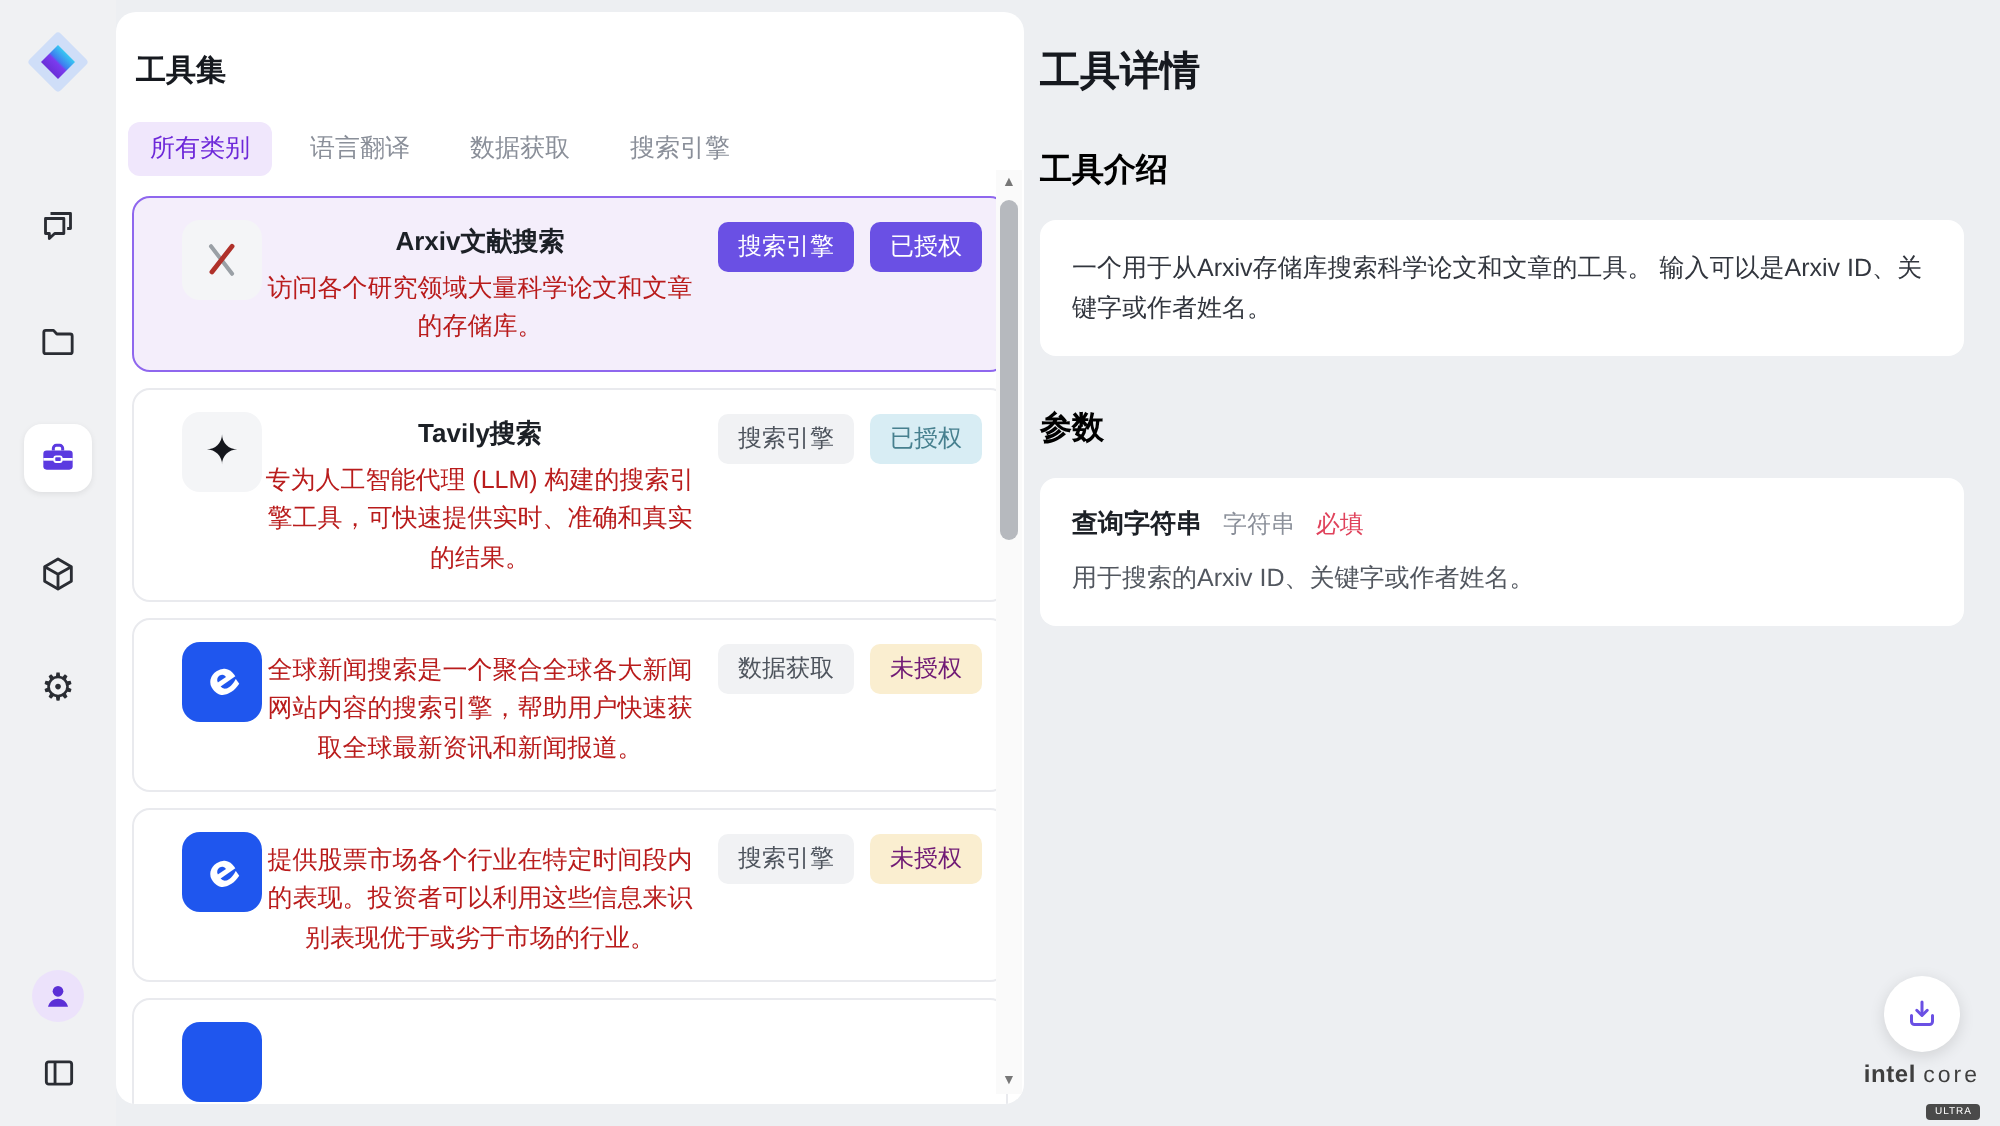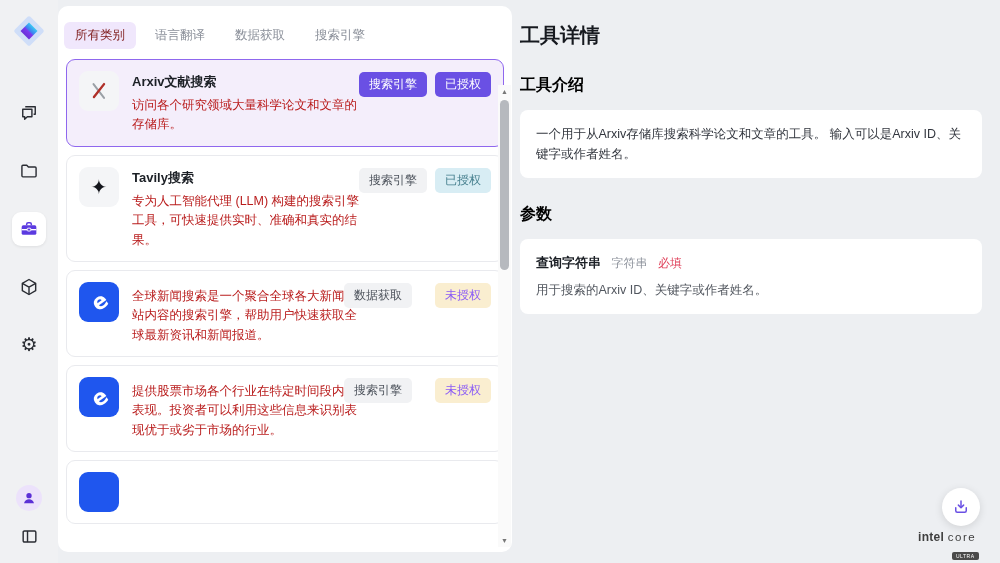--- a/index.html
+++ b/index.html
@@ -18,55 +18,55 @@
   .rail-btn.active { background:#ffffff; box-shadow:0 1px 3px rgba(0,0,0,.08); }
   .rail-btn svg { display:block; }
   .gear-glyph { font-size:19px; color:#2a2d33; line-height:1; }
   .rail-bottom { margin-top:auto; display:flex; flex-direction:column; align-items:center; gap:12px; padding-bottom:14px; }
   .avatar { width:26px; height:26px; border-radius:50%; background:#ece2fb; display:flex; align-items:center; justify-content:center; }
   
   .panel { position:absolute; left:58px; top:6px; width:454px; height:546px; background:#ffffff; border-radius:10px; overflow:hidden; }
   .panel-title { font-size:15px; font-weight:bold; color:#16191f; margin:20px 0 0 10px; }
   .tabs { display:flex; gap:8px; margin:16px 0 0 6px; align-items:center; }
   .tab { font-size:12.5px; color:#8a8f99; padding:5px 11px; border-radius:6px; cursor:pointer; white-space:nowrap; }
-  .tab.active { background:#f0e7fc; color:#7f1d1d;text-align:right; }
+  .tab.active { background:#f0e7fc; color:#6d28d9;text-align:right; }
   .cards { margin:10px 8px 0 8px; display:flex; flex-direction:column; gap:8px; }
-  .card { background:#fff; border:1px solid #e9eaee; border-radius:9px; padding:11px 12px; display:flex; gap:13px; position:relative; cursor:pointer; }
+  .card { background:#fff; border:1px solid #e9eaee; border-radius:9px; padding:11px 24px; display:flex; gap:0; position:relative; cursor:pointer;text-align:center; }
   .card.selected { background:#f4eefb; border:1.5px solid #8f67ee; }
   .tool-ic { flex:0 0 40px; width:40px; height:40px; border-radius:9px; background:#f4f5f7; display:flex; align-items:center; justify-content:center; }
   .tool-ic.blue { background:#1f56ee; }
   .tool-ic .e-glyph { color:#fff; font-size:22px; font-weight:bold; transform:rotate(-35deg); font-family:"DejaVu Sans",sans-serif; }
   .tool-ic .star-glyph { color:#14161c; font-size:20px; line-height:1; }
   .tool-main { flex:1; min-width:0; padding-right:130px; }
   .tool-name { font-size:13px; font-weight:bold; color:#1c2026; margin-top:2px; }
   .tool-desc { font-size:12.5px; color:#b91c1c; line-height:1.55; margin-top:5px; }
   .badges { position:absolute; right:12px; top:12px; display:flex; gap:8px; }
   .badge { font-size:12px; padding:4px 10px; border-radius:5px; white-space:nowrap; }
   .badge.purpleFill { background:#6a50e4; color:#ffffff; }
   .badge.gray { background:#f1f2f4; color:#4e545d; }
   .badge.cyan { background:#d8edf4; color:#47808f; }
-  .badge.yellow { background:#faeed0; color:#8b5cf6;margin-left:15px; }
+  .badge.yellow { background:#faeed0; color:#701a75; }
   
   .sb { position:absolute; right:1px; top:79px; width:13px; height:462px; background:#fafafa; }
   .sb-up,.sb-down { position:absolute; left:0; width:13px; height:13px; font-size:7px; color:#777; text-align:center; line-height:13px; cursor:pointer; }
   .sb-up { top:0; } .sb-down { bottom:0; }
   .sb-thumb { position:absolute; left:2px; top:15px; width:9px; height:170px; background:#b6b9be; border-radius:5px; cursor:pointer; }
   
   .detail { position:absolute; left:512px; top:6px; width:488px; height:546px; padding:16px 18px 0 8px; }
   .detail h1 { font-size:20px; font-weight:bold; color:#16191f; }
   .detail h2 { font-size:16px; font-weight:bold; color:#000000; margin-top:26px; }
   .white-box { background:#fff; border-radius:8px; margin-top:14px; padding:14px 16px; }
   .intro-text { font-size:12.5px; color:#32363e; line-height:1.6; }
   .param-name { font-size:13px; font-weight:bold; color:#1c2026; display:inline; }
   .param-type { font-size:12px; color:#8a8f99; margin-left:6px;text-align:right; }
   .param-req { font-size:12px; color:#e0435c; margin-left:6px; }
   .param-desc { font-size:12.5px; color:#52575f; margin-top:9px; line-height:1.5; }
   
   .dl-btn { position:absolute; right:20px; top:488px; width:38px; height:38px; border-radius:50%; background:#fff; box-shadow:0 2px 8px rgba(0,0,0,.12); display:flex; align-items:center; justify-content:center; cursor:pointer; }
-  .intel { position:absolute; right:10px; top:530px; width:72px; text-align:left; color:#3f3f3f; }
+  .intel { position:absolute; right:10px; top:530px; width:72px; text-align:right; color:#3f3f3f; }
   .intel .line { font-size:12px; letter-spacing:.3px; white-space:nowrap; }
   .intel .i-intel { font-weight:bold; }
   .intel .i-core { font-weight:normal; letter-spacing:1.5px; font-size:11.5px; }
   .intel .ultra { display:inline-block; background:#4a4a4a; color:#fff; font-size:5px; padding:1px 4px; border-radius:2px; margin-left:34px; margin-top:1px; letter-spacing:.5px; }
 </style>
 </head>
 <body>
 
 <div class="rail">
   <div class="logo">
@@ -121,20 +121,21 @@
     <div class="rail-btn" style="width:26px;height:26px;">
       <svg width="19" height="19" viewBox="0 0 24 24" fill="none" stroke="#2a2d33" stroke-width="1.8">
         <rect x="4" y="5" width="16" height="14" rx="1.5"></rect>
           <line x1="9.5" y1="5" x2="9.5" y2="19"></line>
       </svg>
     </div>
   </div>
 </div>
 
 <div class="panel">
+  <div class="panel-title">工具集</div>
   <div class="tabs" id="tabs">
       <div class="tab active">所有类别</div>
       <div class="tab">语言翻译</div>
       <div class="tab">数据获取</div>
       <div class="tab">搜索引擎</div>
     </div>
   <div class="cards" id="cards">
       <div class="card selected">
         <div class="tool-ic">
           <svg width="22" height="22" viewBox="0 0 24 24" fill="none" stroke-linecap="round">

